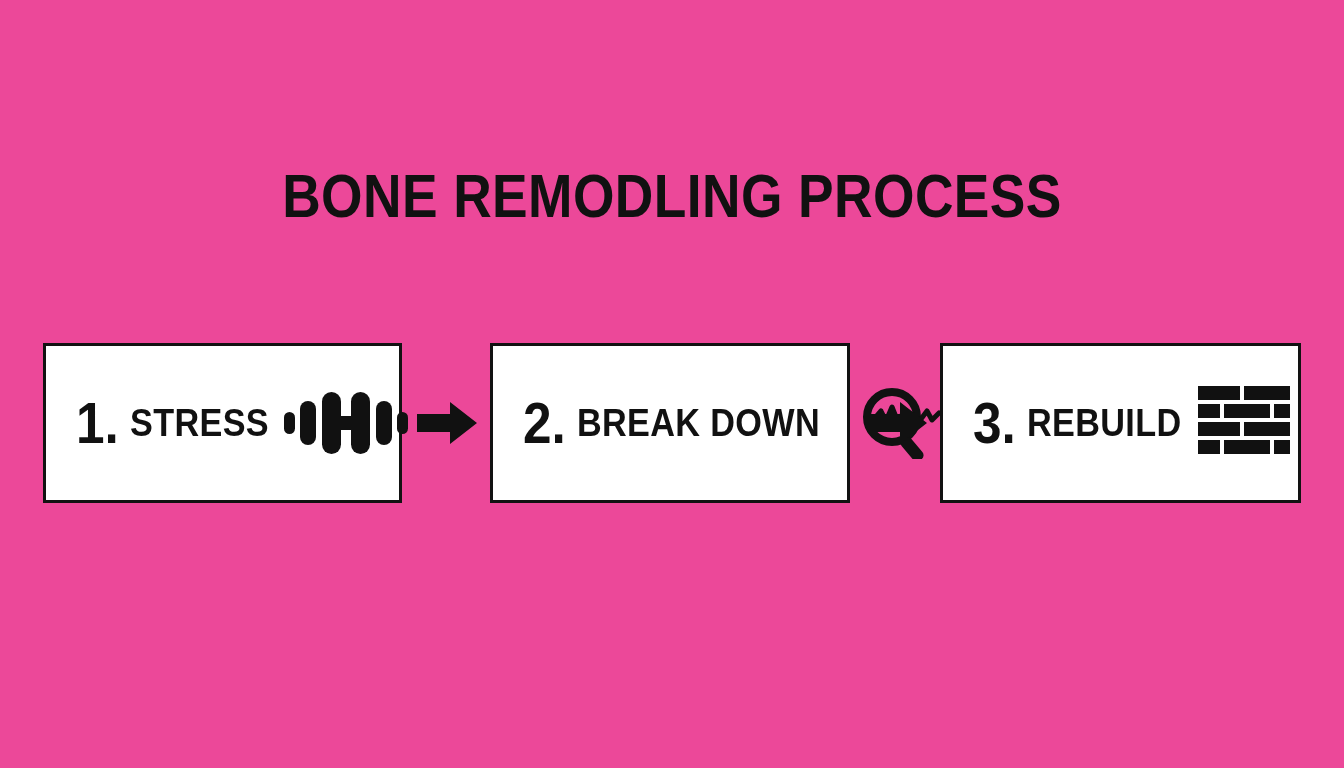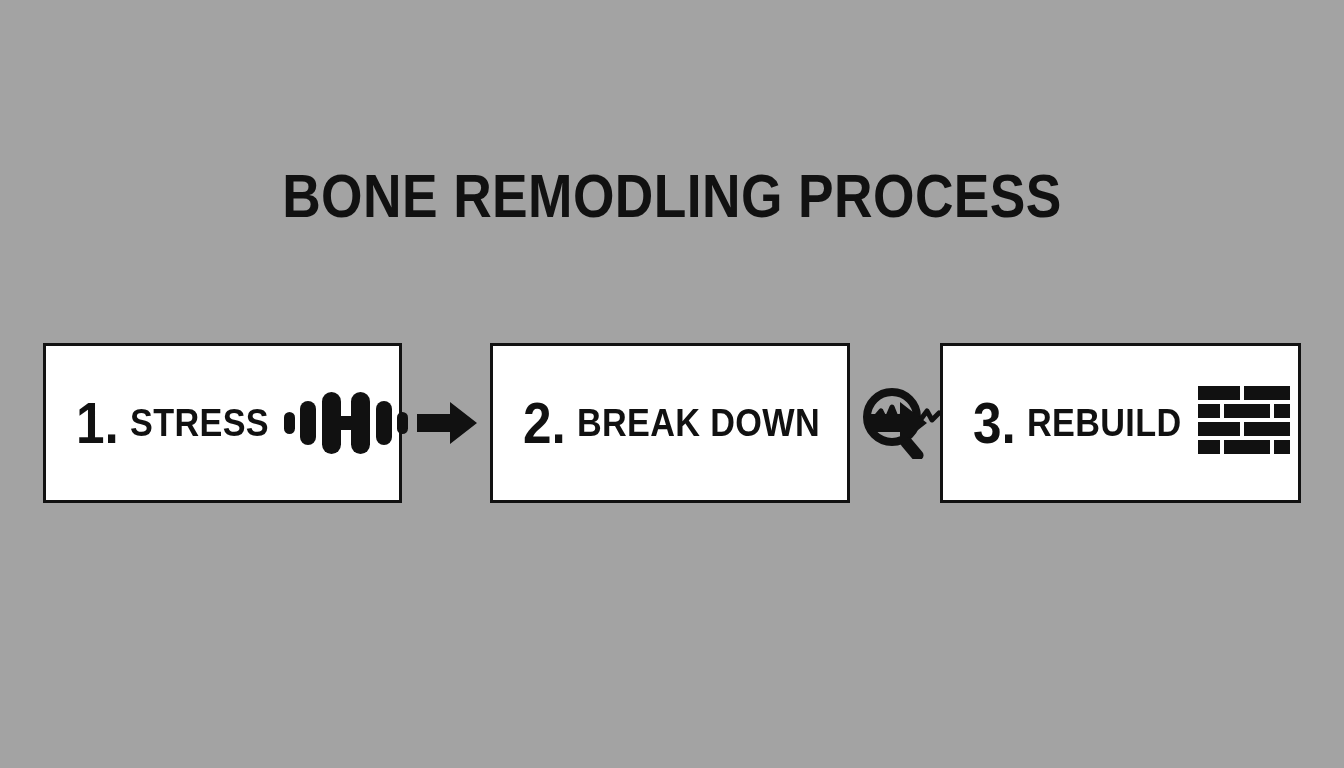--- a/index.html
+++ b/index.html
@@ -12,21 +12,21 @@
     height: 768px;
     background: #ffffff;
     font-family: "Liberation Sans", sans-serif;
     overflow: hidden;
   }
 
   #slide {
     position: relative;
     width: 1344px;
     height: 768px;
-    background: #a3a3a3;
+    background: #ec4899;
   }
 
   
   .slide-title {
     position: absolute;
     left: 0;
     top: 118px;
     width: 1344px;
     text-align: center;
     font-family: "Liberation Sans Narrow", "Liberation Sans", sans-serif;

